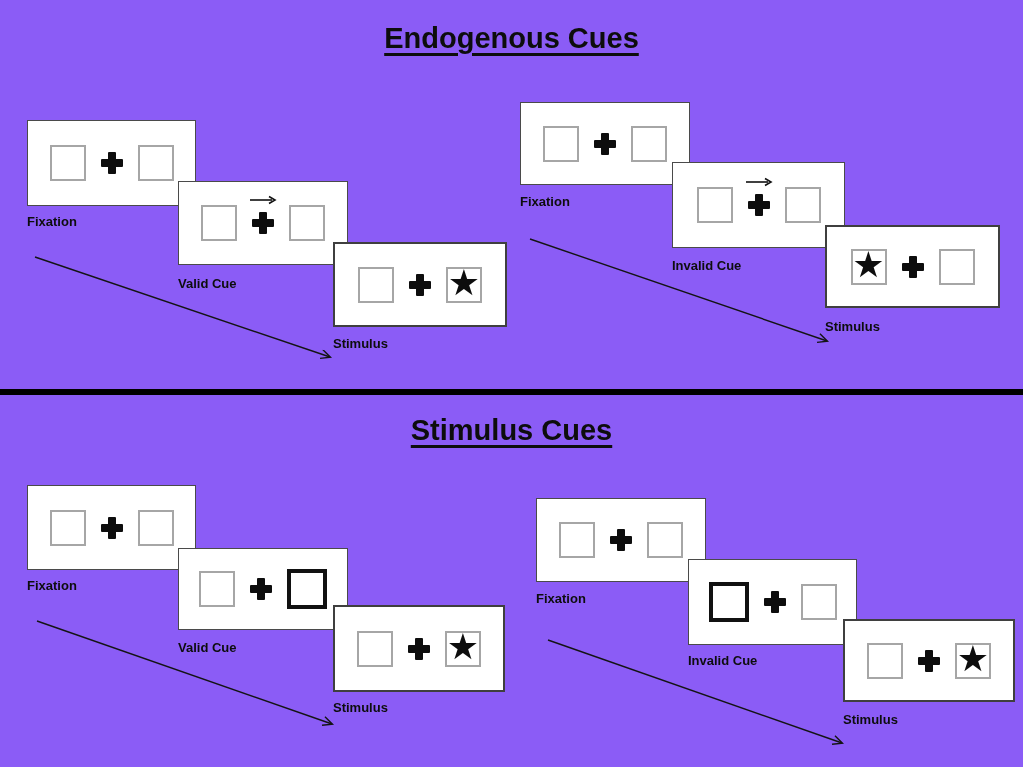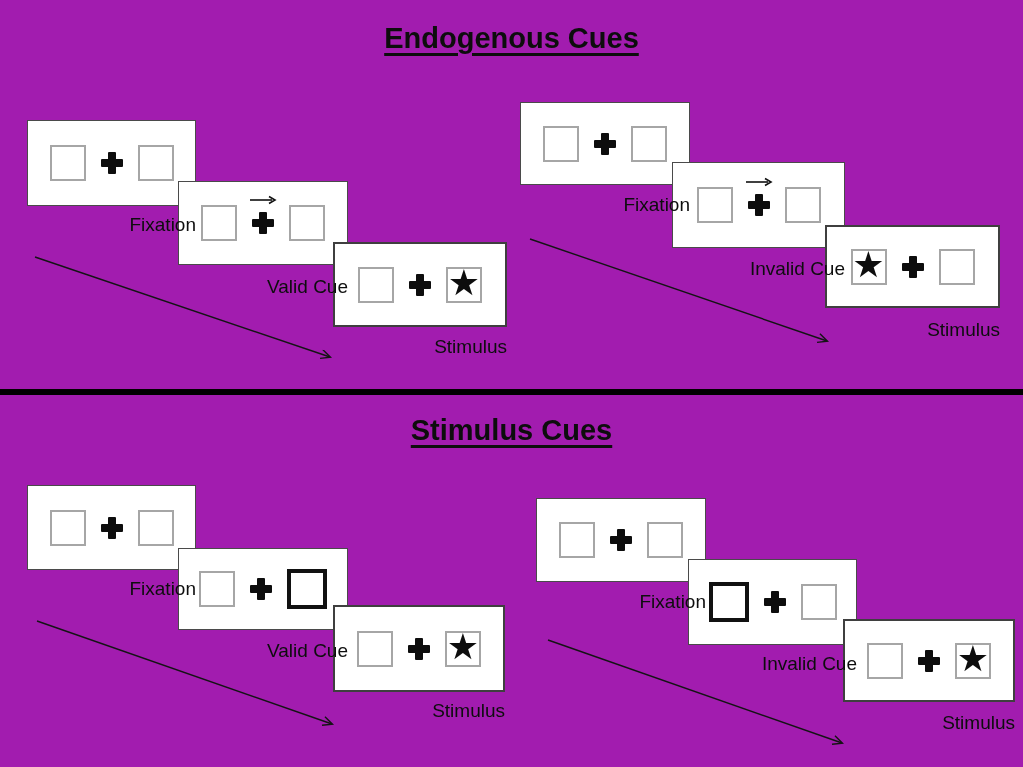--- a/index.html
+++ b/index.html
@@ -1,17 +1,17 @@
 <!DOCTYPE html>
 <html><head>
 <meta charset="utf-8">
 <style>
   html,body{margin:0;padding:0;background:#fff;}
   #stage{
-    position:relative;width:1023px;height:767px;background:#a21caf;
+    position:relative;width:1023px;height:767px;background:#8b5cf6;
     font-family:"Liberation Sans",sans-serif;color:#0d0d0d;overflow:hidden;
   }
   .section-title{
     position:absolute;left:0;width:100%;text-align:center;
     font-weight:700;font-size:29px;letter-spacing:0px;
   }
   .section-title span{
     text-decoration:underline;
     text-decoration-thickness:3px;
     text-underline-offset:5px;
@@ -30,21 +30,21 @@
   .star{
     font-family:"DejaVu Sans",sans-serif;font-size:36px;line-height:1;
     color:#0d0d0d;transform:translateY(-2px);
   }
   .plus-wrap{position:relative;width:22px;height:22px;flex:0 0 auto;}
   .plus{position:absolute;left:0;top:0;width:22px;height:22px;}
   .plus::before{content:"";position:absolute;left:0;top:7px;width:22px;height:8px;background:#0d0d0d;border-radius:1px;}
   .plus::after{content:"";position:absolute;left:7px;top:0;width:8px;height:22px;background:#0d0d0d;border-radius:1px;}
   .cue-arrow{position:absolute;left:50%;top:-17px;transform:translateX(-50%);}
   .panel-label{
-    position:absolute;text-align:right;font-weight:400;font-size:19px;color:#0d0d0d;
+    position:absolute;text-align:left;font-weight:700;font-size:13px;color:#0d0d0d;
   }
   .arrows{position:absolute;left:0;top:0;pointer-events:none;}
 </style>
 </head>
 <body>
 
 <div id="stage">
 
   <svg class="arrows" width="1023" height="767" viewBox="0 0 1023 767">
     <defs>

